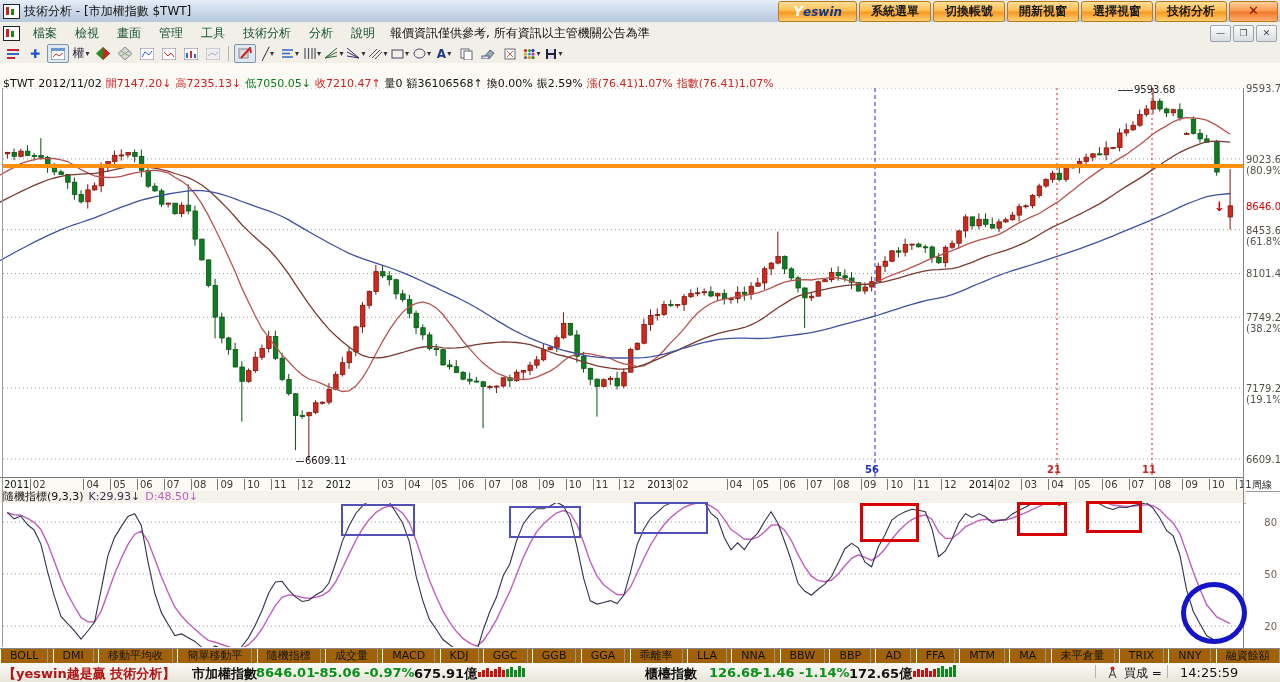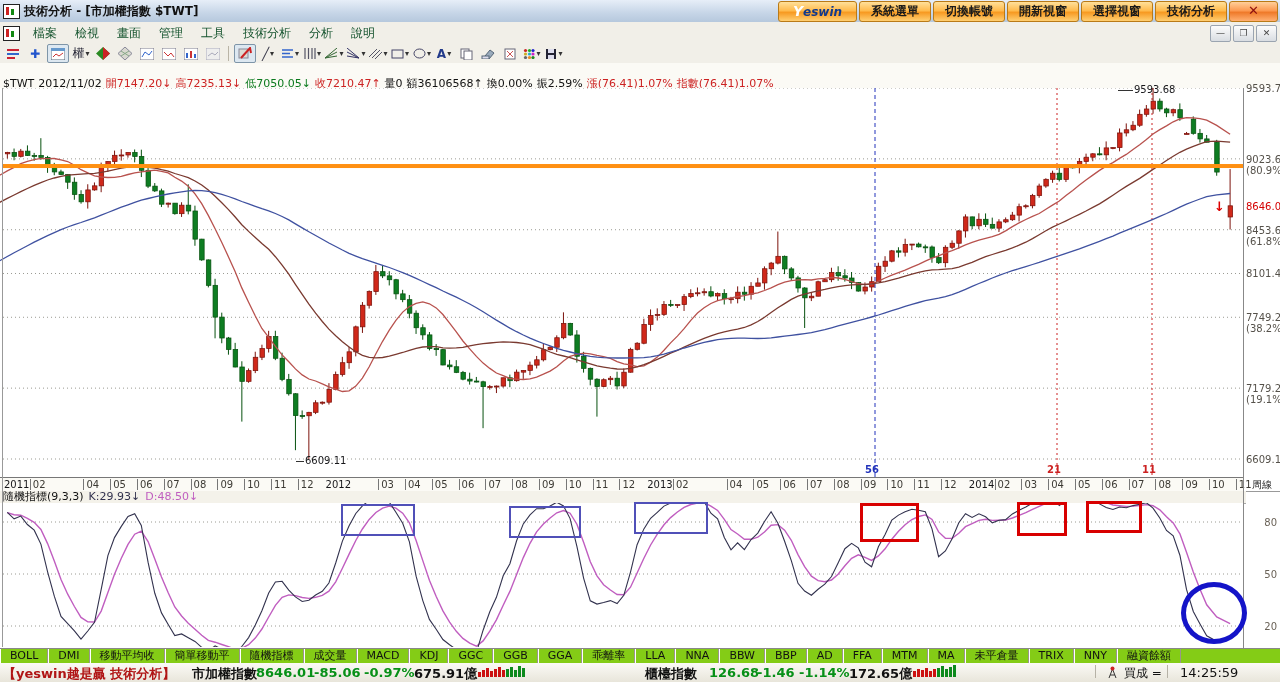--- a/index.html
+++ b/index.html
@@ -6,21 +6,21 @@
   #app{position:relative;width:1280px;height:682px;background:#fff;overflow:hidden;
        font-family:"DejaVu Sans",sans-serif;-webkit-font-smoothing:none;}
   
   .titlebar{position:absolute;left:0;top:0;width:1280px;height:22px;
     background:linear-gradient(#e7eef8,#c6d5e7 60%,#b6c8dd);border-bottom:1px solid #8fa3ba;
     display:flex;align-items:center;}
   .appicon{width:15px;height:13px;margin:0 4px 0 3px;background:#fff;border:1px solid #222;
     position:relative;display:inline-block;}
   .appicon::before{content:"";position:absolute;left:2px;top:2px;width:3px;height:8px;background:#c22;}
   .appicon::after{content:"";position:absolute;left:7px;top:4px;width:3px;height:6px;background:#181;}
-  .wtitle{font-size:12px;color:#111;font-weight:bold;}
+  .wtitle{font-size:12px;color:#111;}
   .tb-right{position:absolute;right:2px;top:1px;display:flex;gap:2px;}
   .obtn{height:19px;line-height:18px;padding:0 11px;font-size:12px;font-weight:bold;color:#1a1a1a;
     background:linear-gradient(#ffe09a,#ffbb4e 45%,#f79a22 55%,#ffcf72);
     border:1px solid #b97a17;border-radius:3px;cursor:pointer;}
   .brandbtn{font-style:italic;font-weight:bold;color:#123a8c;padding:0 14px;}
   .brandbtn::first-letter{color:#fff;font-size:14px;}
   .xbtn{color:#8c0f0f;font-weight:bold;font-size:13px;padding:0 18px;
     background:linear-gradient(#ffcf9a,#fc9a52 45%,#ef7a2a 55%,#ffb072);}
   
   .menubar{position:absolute;left:0;top:22px;width:1280px;height:22px;background:#f1efe8;
@@ -63,22 +63,22 @@
   .kdheader span{margin-right:5px;}
   svg.chart{position:absolute;left:0;background:transparent;}
   
   .ann{position:absolute;font-size:10px;color:#17171a;white-space:nowrap;}
   .connector{position:absolute;height:1px;background:#333;}
   .vlab{position:absolute;font-size:10px;font-weight:bold;top:464px;}
   .kd-rect{position:absolute;background:transparent;}
   .kd-circle{position:absolute;border-radius:50%;background:transparent;}
   .price-arrow{position:absolute;color:#dd0000;font-weight:bold;font-size:13px;}
   
-  .tabsrow{position:absolute;left:0;top:648px;width:1280px;height:14px;background:#84cc16;
-    border-top:1px solid #888;border-bottom:1px solid #888;display:flex;}
+  .tabsrow{position:absolute;left:0;top:648px;width:1280px;height:14px;background:#a16207;
+    border-top:1px solid #888;border-bottom:1px solid #888;display:flex;justify-content:space-between;}
   .tab{font-size:11px;line-height:13px;color:#111;padding:0 9px;border-right:1px solid #9a968a;
     border-left:1px solid #fff;cursor:pointer;white-space:nowrap;}
   
   .statusbar{position:absolute;left:0;top:663px;width:1280px;height:19px;
     background:linear-gradient(#fbfaf6,#e8e5da);font-size:13px;font-weight:bold;}
   .statusbar>span{position:absolute;top:2px;white-space:nowrap;}
   .sb-brand{color:#b01515;}
   .sb-blk{color:#111;}
   .sb-grn{color:#089018;}
   .minibars{position:absolute;top:4px;display:inline-flex;align-items:flex-end;gap:1px;height:12px;}
@@ -112,20 +112,21 @@
     <div id="menu-items" style="display:flex;">
         <div class="menu-item">檔案</div>
         <div class="menu-item">檢視</div>
         <div class="menu-item">畫面</div>
         <div class="menu-item">管理</div>
         <div class="menu-item">工具</div>
         <div class="menu-item">技術分析</div>
         <div class="menu-item">分析</div>
         <div class="menu-item">說明</div>
       </div>
+    <span class="menu-notice">報價資訊僅供參考, 所有資訊以主管機關公告為準</span>
     <div class="winctl">
       <span class="wbtn">—</span>
       <span class="wbtn">❐</span>
       <span class="wbtn">✕</span>
     </div>
   </div>
 
   <div class="toolbar">
     <span class="ticon">
       <svg width="14" height="12">

